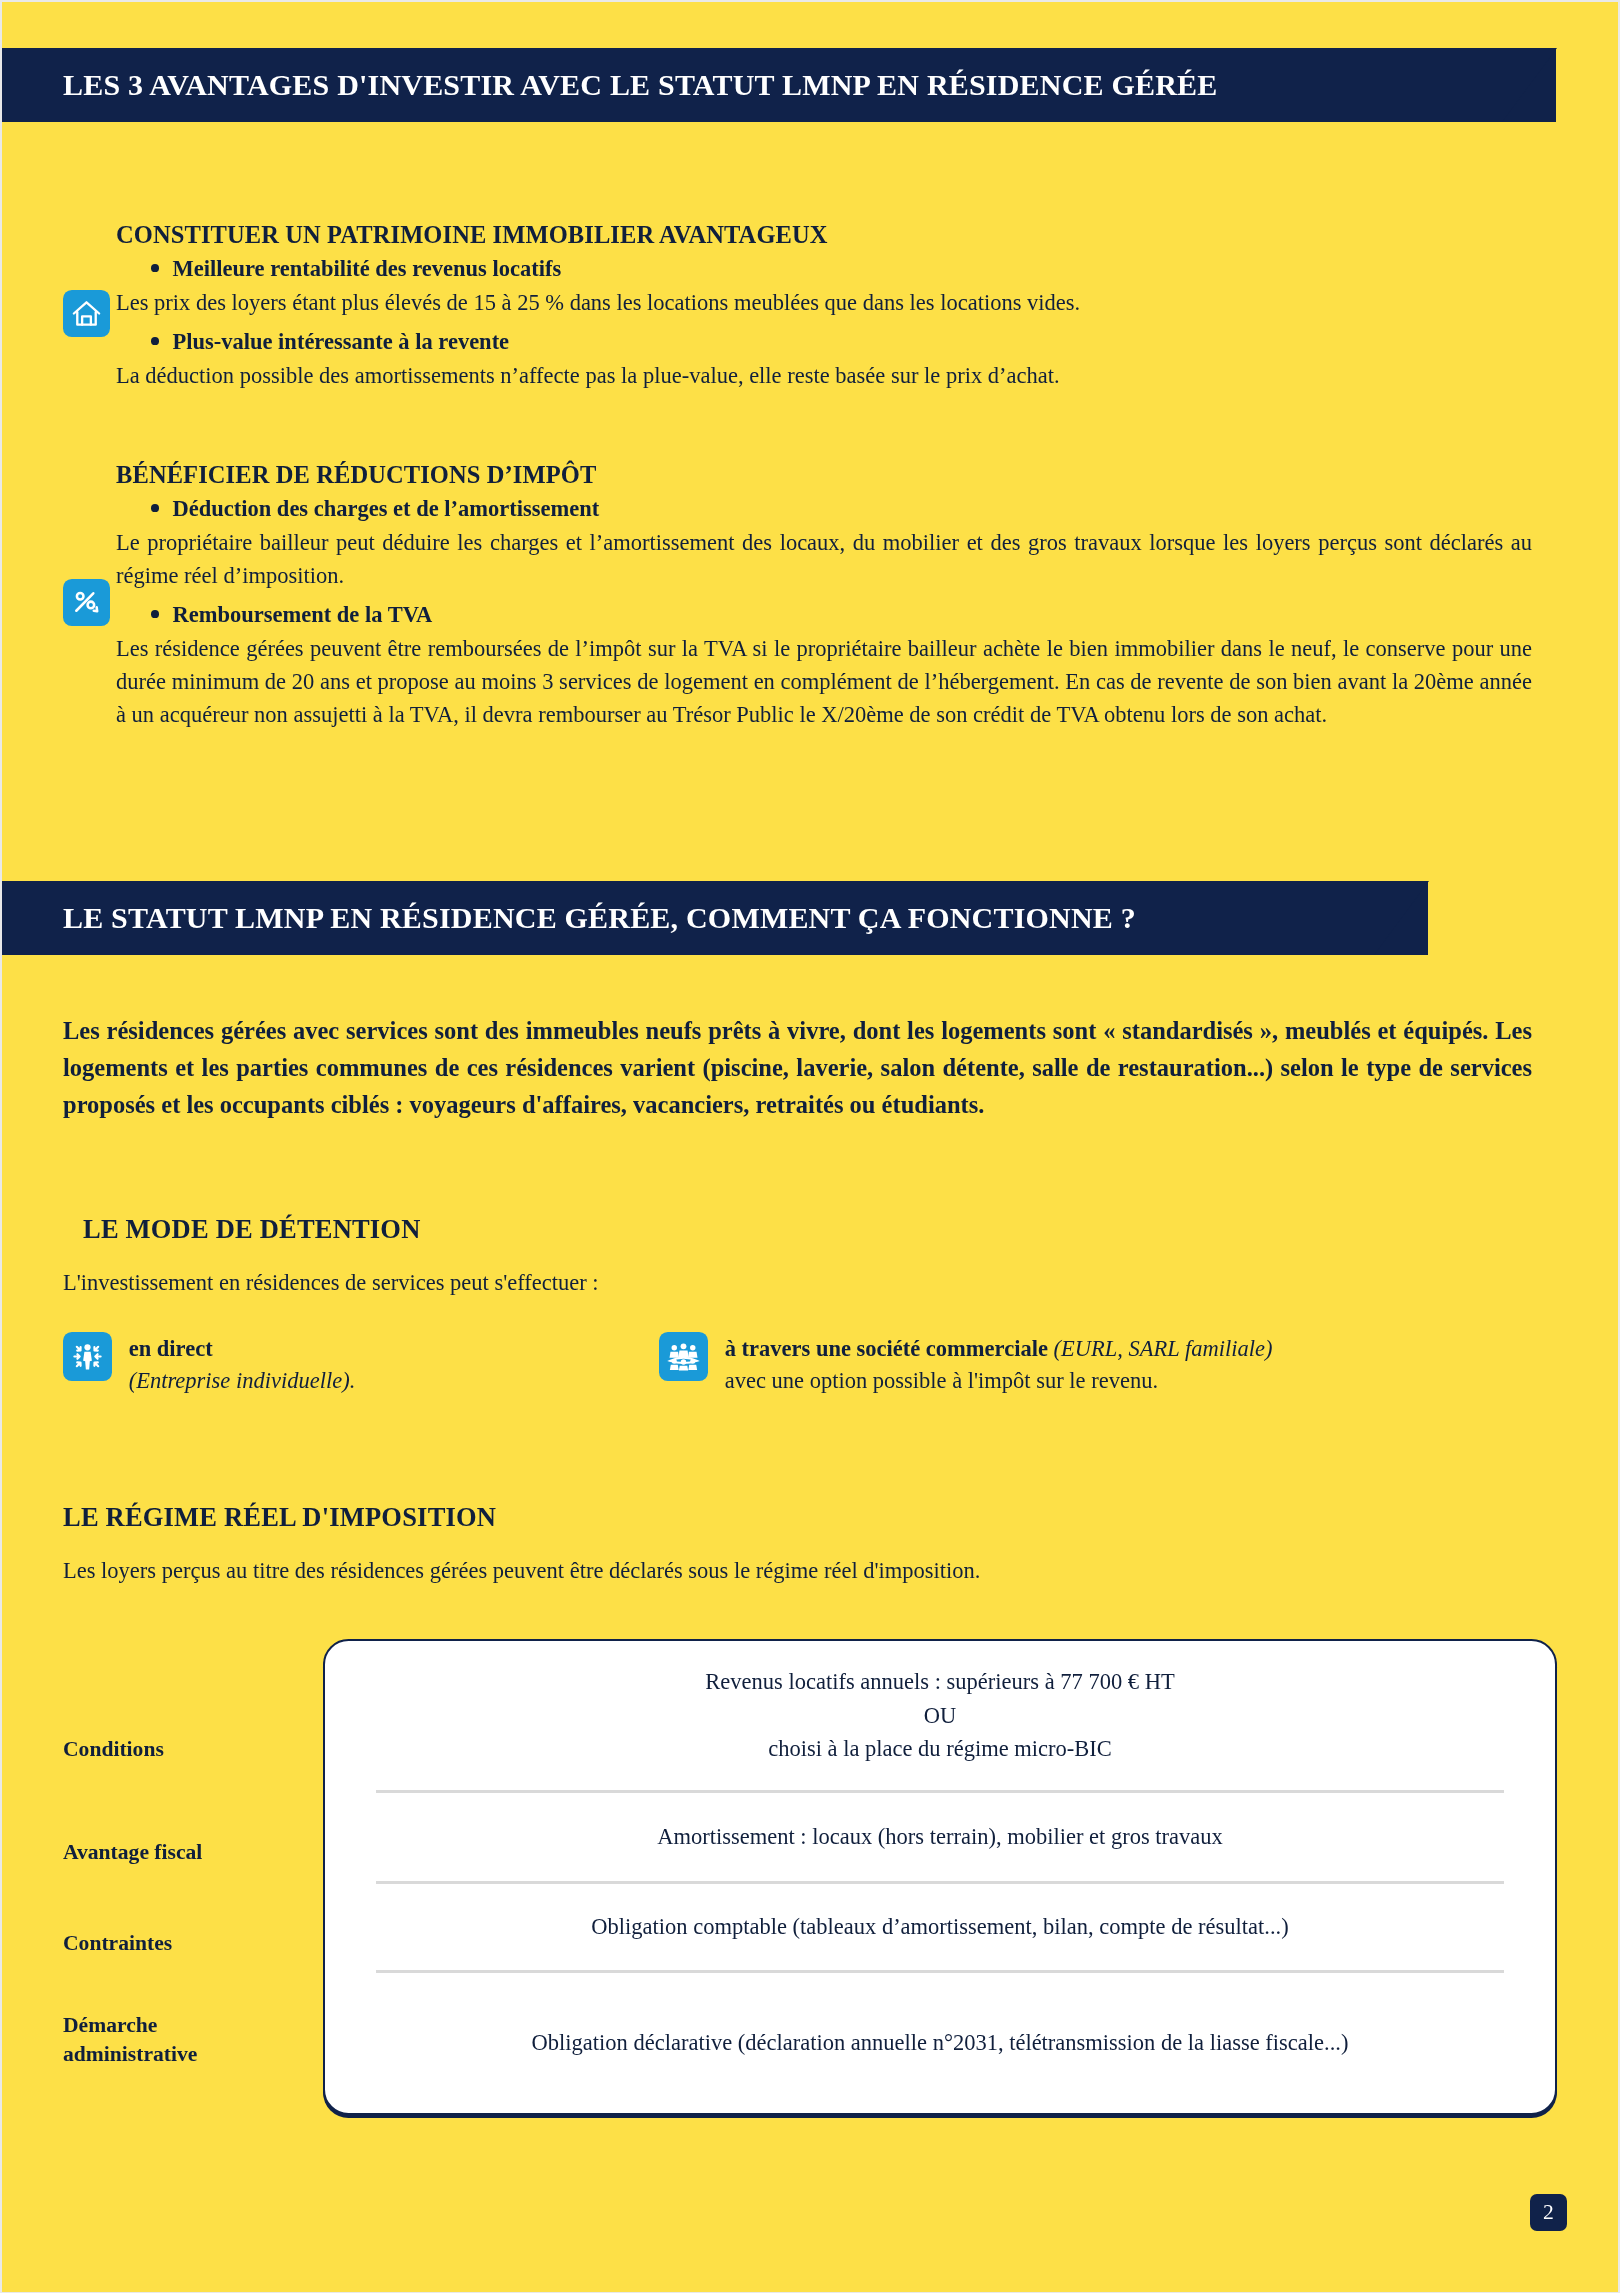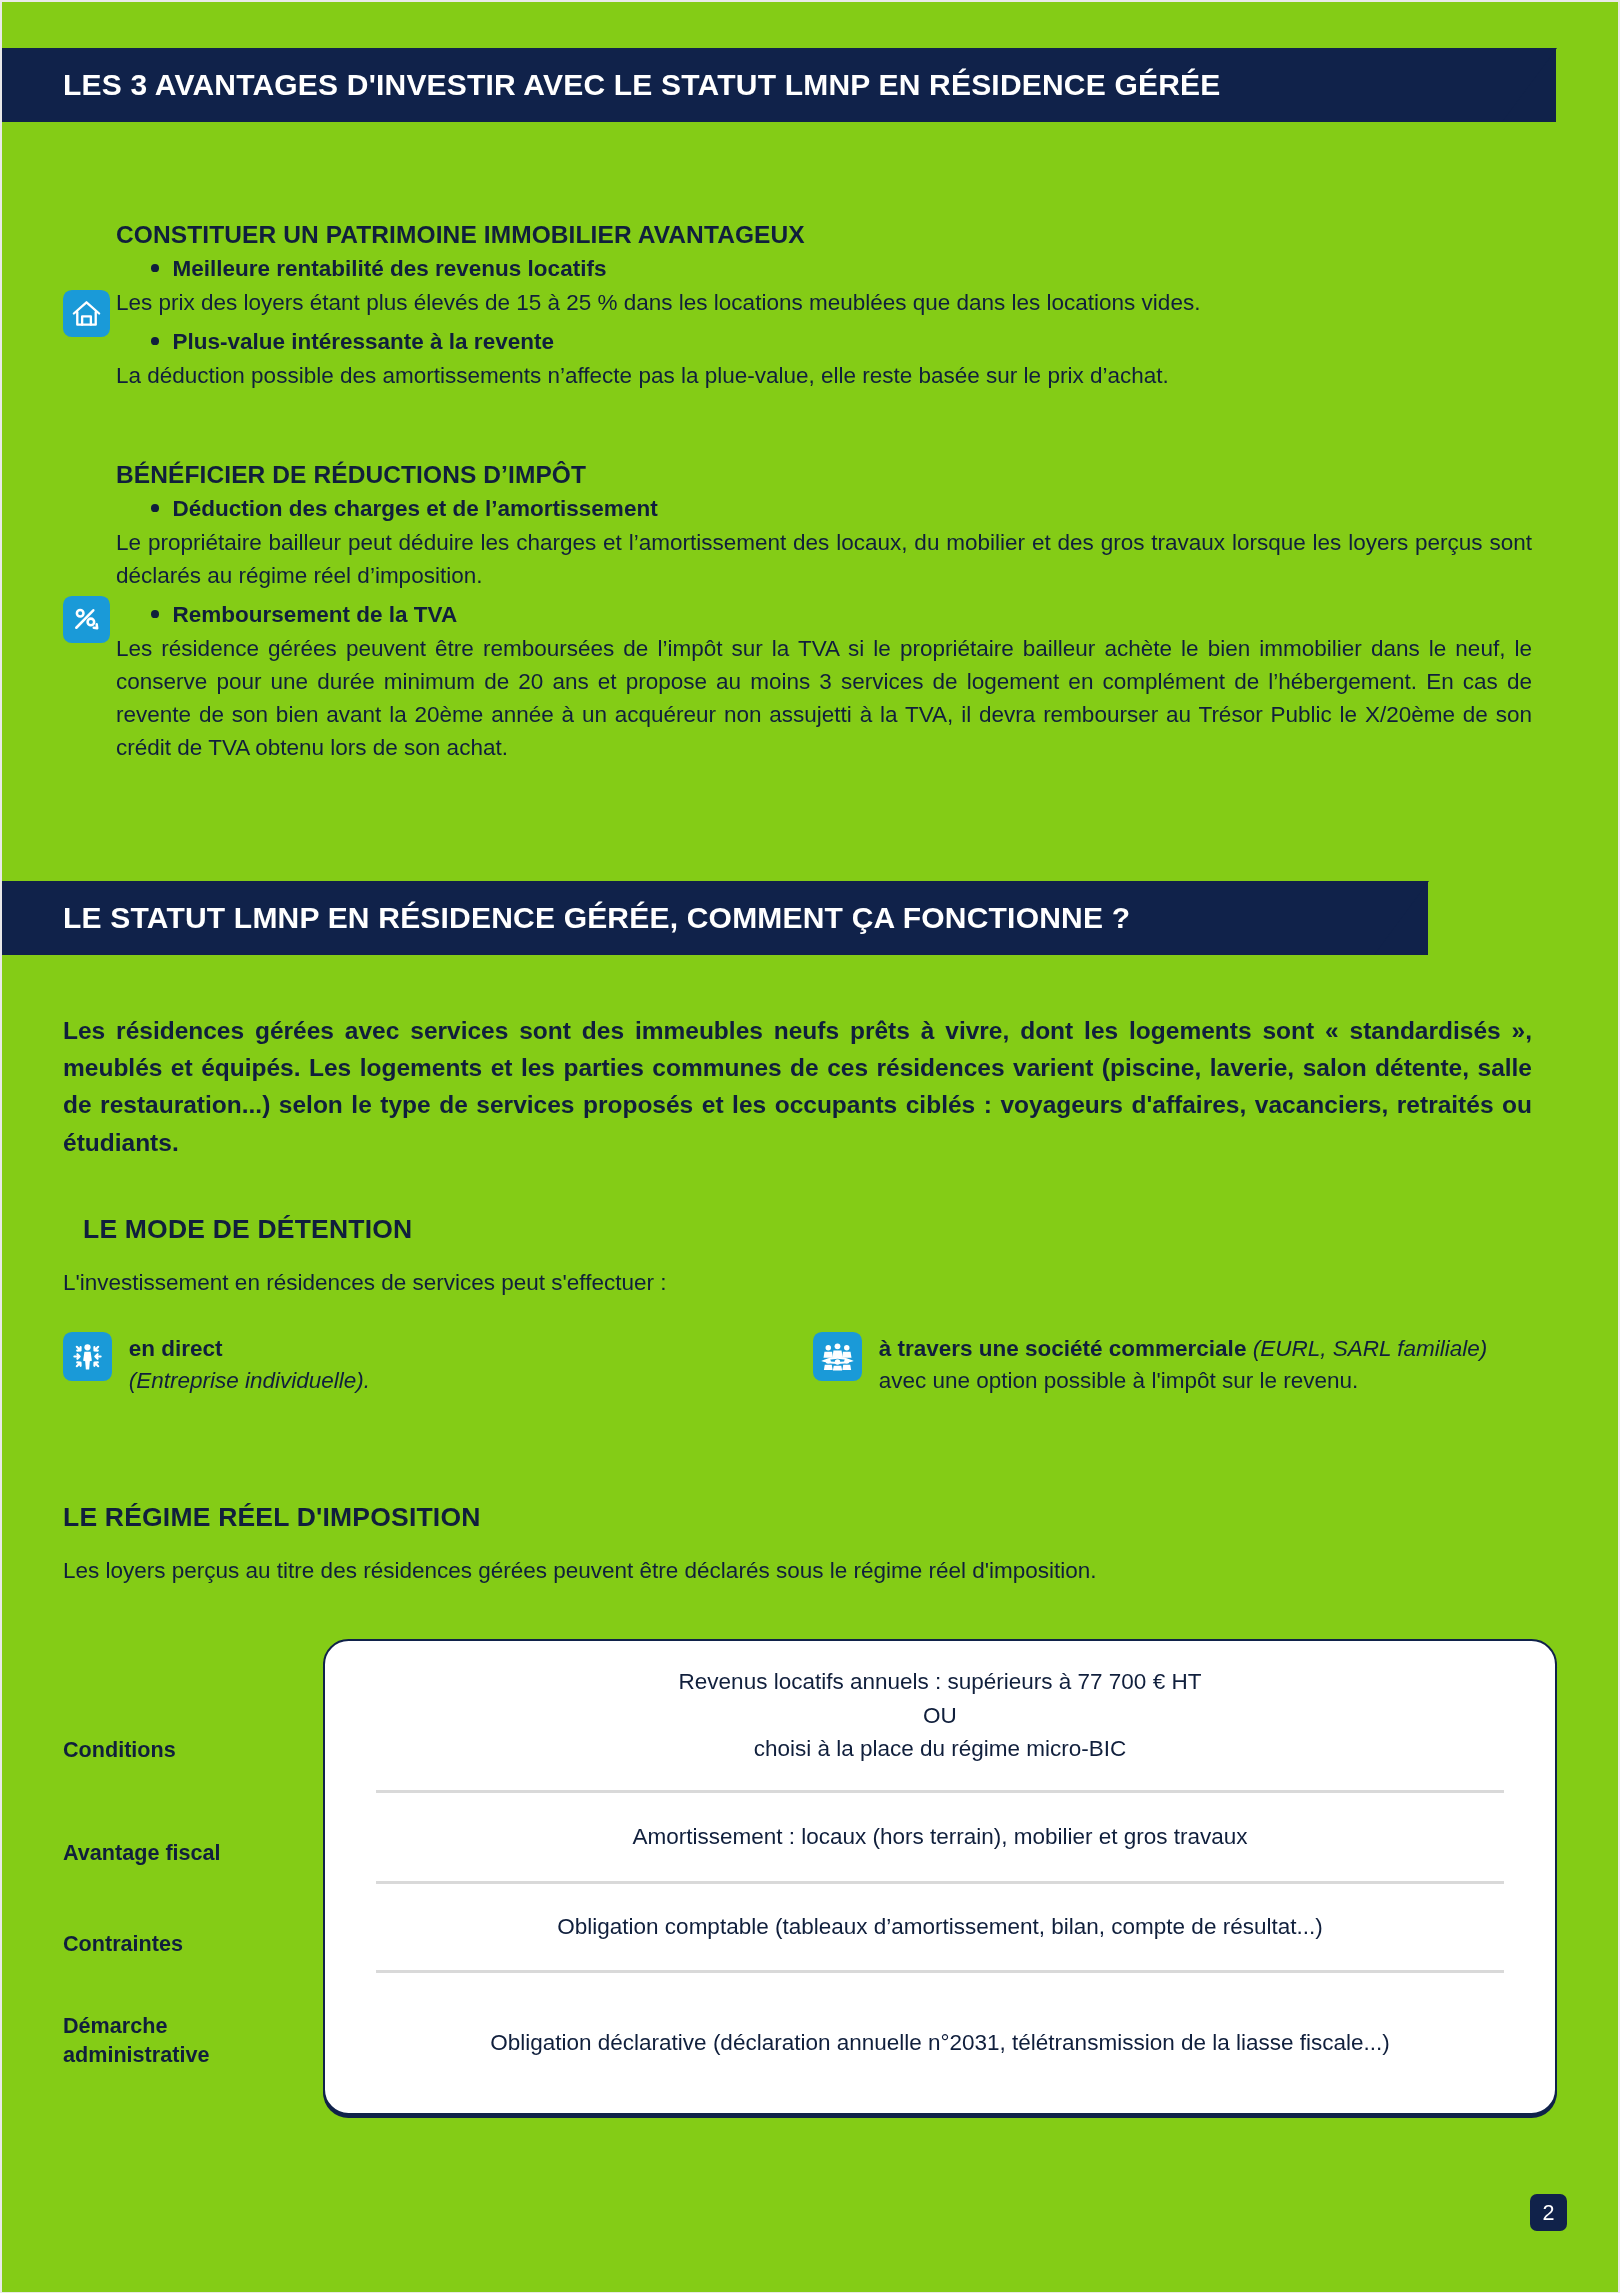--- a/index.html
+++ b/index.html
@@ -13,22 +13,23 @@
     position: relative;
     font-family: "Liberation Sans", sans-serif;
     color: #101f3c;
     overflow: hidden;
   }
 
   
   .page {
     position: absolute;
     inset: 0;
-    background: #84cc16;
+    background: #fde047;
     border: 2px solid #e9e9e9;
+    font-family: Liberation Serif, serif;
   }
 
   
   .banner {
     position: relative;
     height: 74px;
     display: flex;
     align-items: center;
     background: #10224a;
     color: #ffffff;
@@ -124,21 +125,21 @@
   .modes {
     display: flex;
     padding: 0 61px;
     gap: 0;
   }
   .mode {
     display: flex;
     align-items: flex-start;
     gap: 16.7px;
   }
-  .mode.left { width: 750px; }
+  .mode.left { width: 596px; }
   .mode.right { flex: 1; }
   .mode-tile {
     flex: 0 0 auto;
     width: 49px; height: 49px;
     border-radius: 8.8px;
     background: #1a9ad8;
     display: flex; align-items: center; justify-content: center;
   }
   .mode-txt { font-size: 22.5px; line-height: 1.42; padding-top: 1px; }
   .mode-txt .b { font-weight: bold; }

